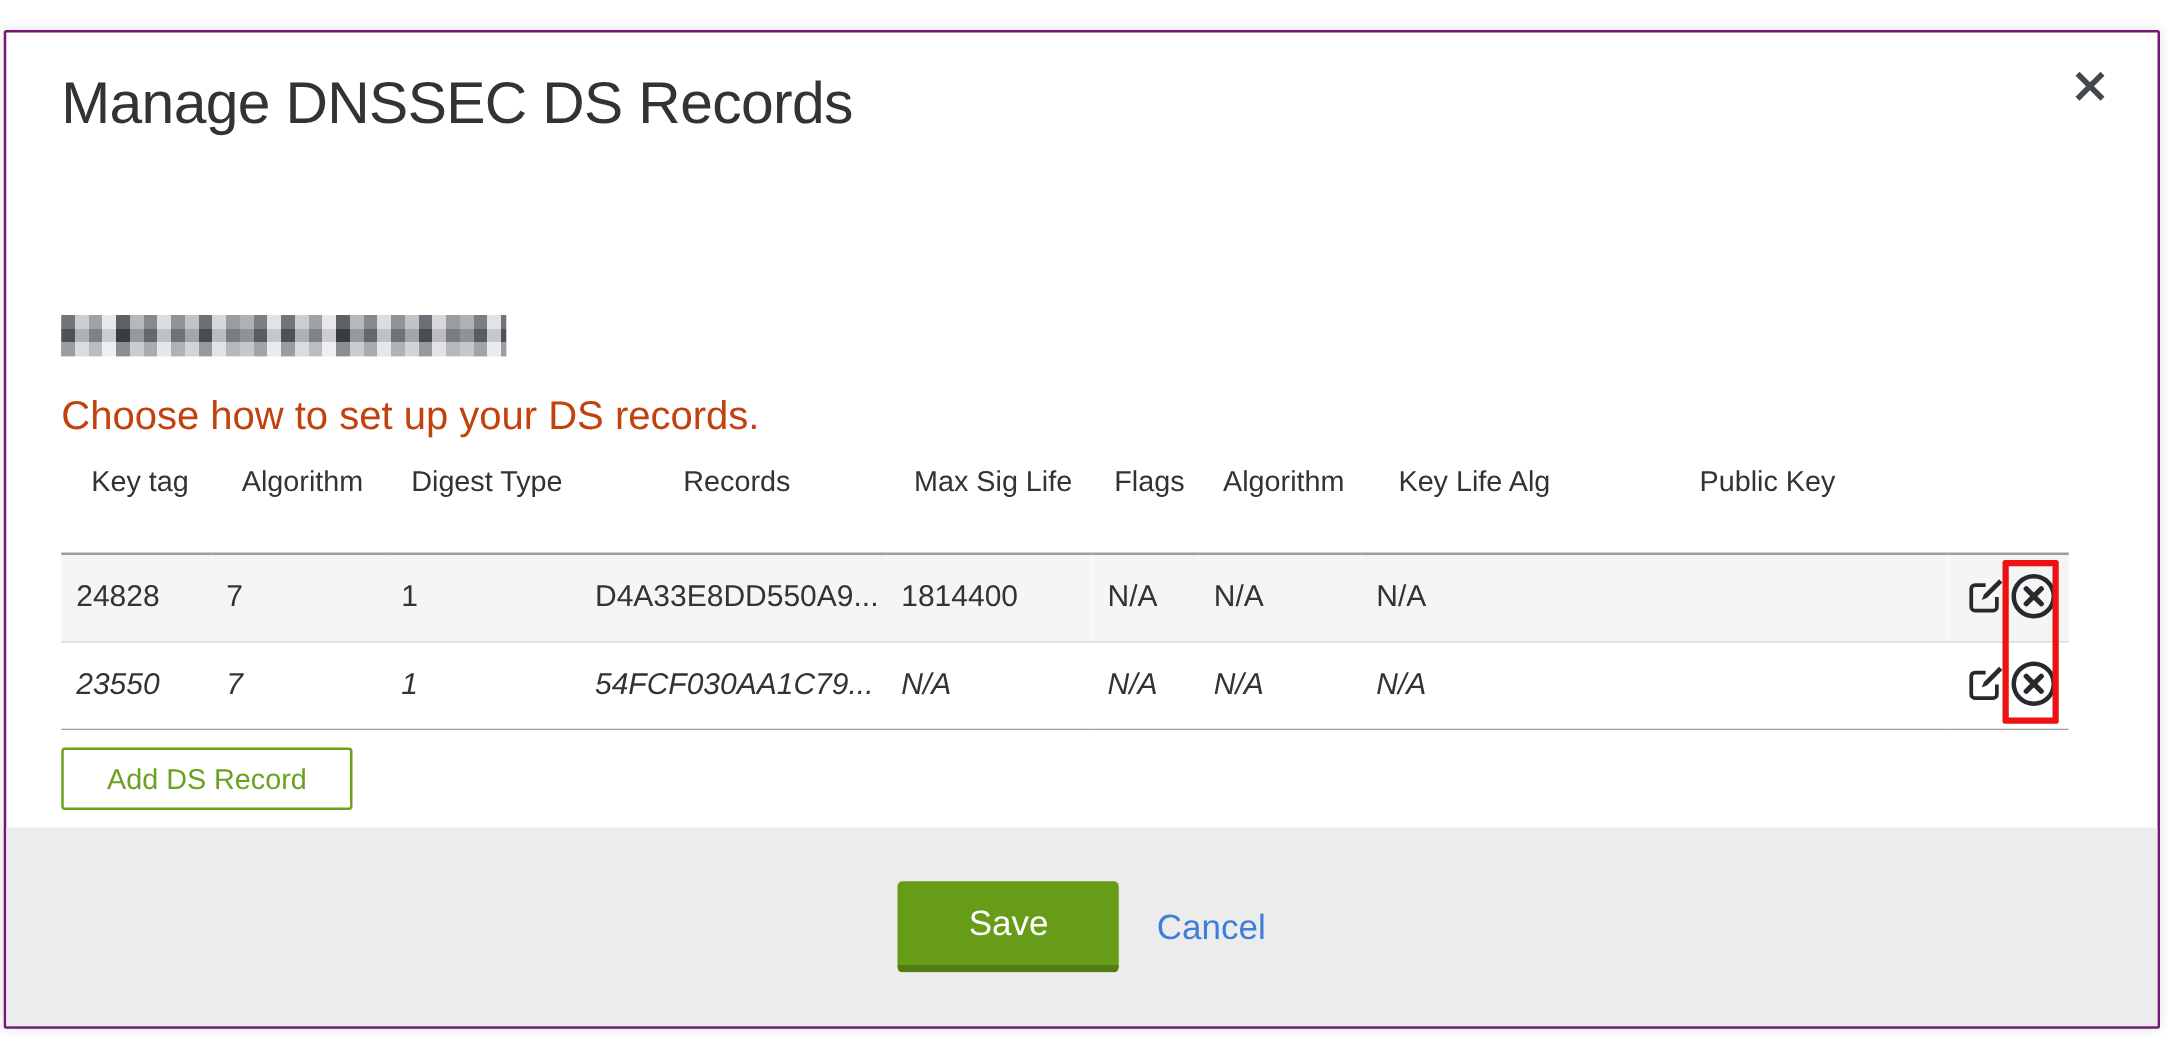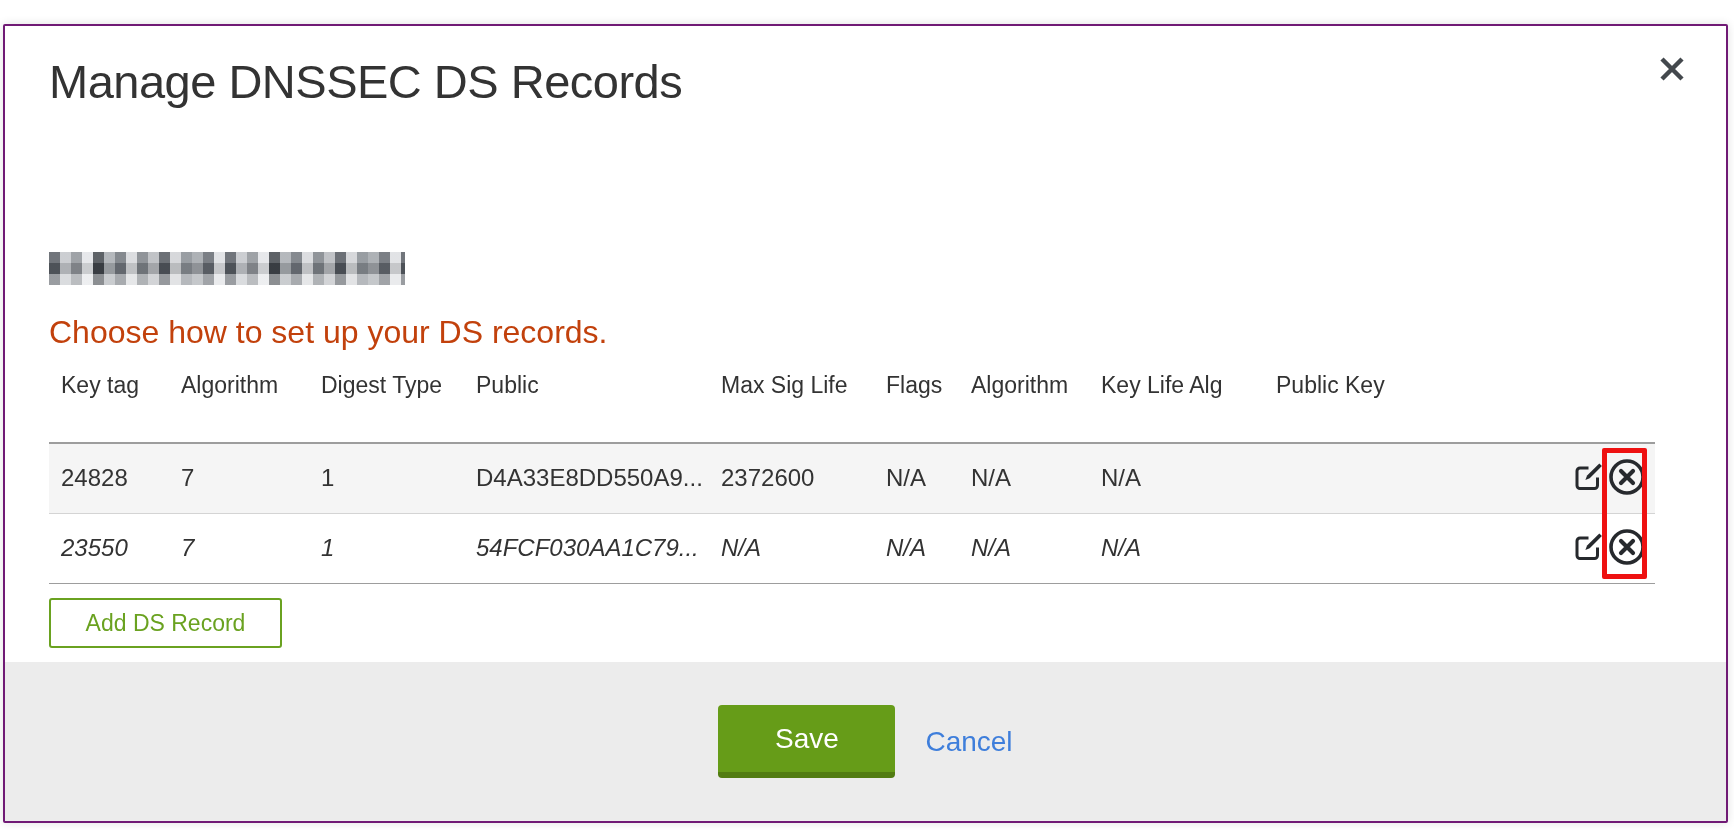--- a/index.html
+++ b/index.html
@@ -66,21 +66,21 @@
     position: absolute;
     left: 44px; top: 334px;
     width: 1606px;
   }
   table {
     width: 100%;
     border-collapse: collapse;
     table-layout: fixed;
   }
   th {
-    text-align: left;
+    text-align: center;
     font-weight: 400;
     font-size: 23px;
     color: #333;
     padding: 12px 6px 0 12px;
     height: 83px;
     vertical-align: top;
     border-bottom: 2px solid #9d9d9d;
     white-space: nowrap;
     overflow: hidden;
   }
@@ -187,36 +187,36 @@
           <col style="width:130px">
             <col style="width:175px">
             <col style="width:294px">
           <col style="width:97px">
         </colgroup>
         <thead>
           <tr>
             <th>Key tag</th>
             <th>Algorithm</th>
             <th>Digest Type</th>
-            <th>Public</th>
+            <th>Records</th>
             <th>Max Sig Life</th>
             <th>Flags</th>
             <th>Algorithm</th>
             <th>Key Life Alg</th>
             <th>Public Key</th>
             <th></th>
           </tr>
         </thead>
         <tbody>
           <tr class="row-odd">
             <td>24828</td>
             <td>7</td>
             <td>1</td>
             <td>D4A33E8DD550A9...</td>
-            <td>2372600</td>
+            <td>1814400</td>
             <td>N/A</td>
             <td>N/A</td>
             <td>N/A</td>
             <td></td>
             <td class="actions-cell">
               <div class="actions">
                 <button class="icon-btn">
                   <span>
                     <svg width="34" height="34" viewBox="0 0 34 34">
                       <path d="M26.5 17.5v8a3 3 0 0 1-3 3H9a3 3 0 0 1-3-3V11a3 3 0 0 1 3-3h8.5" fill="none" stroke="#26292d" stroke-width="3"></path>

